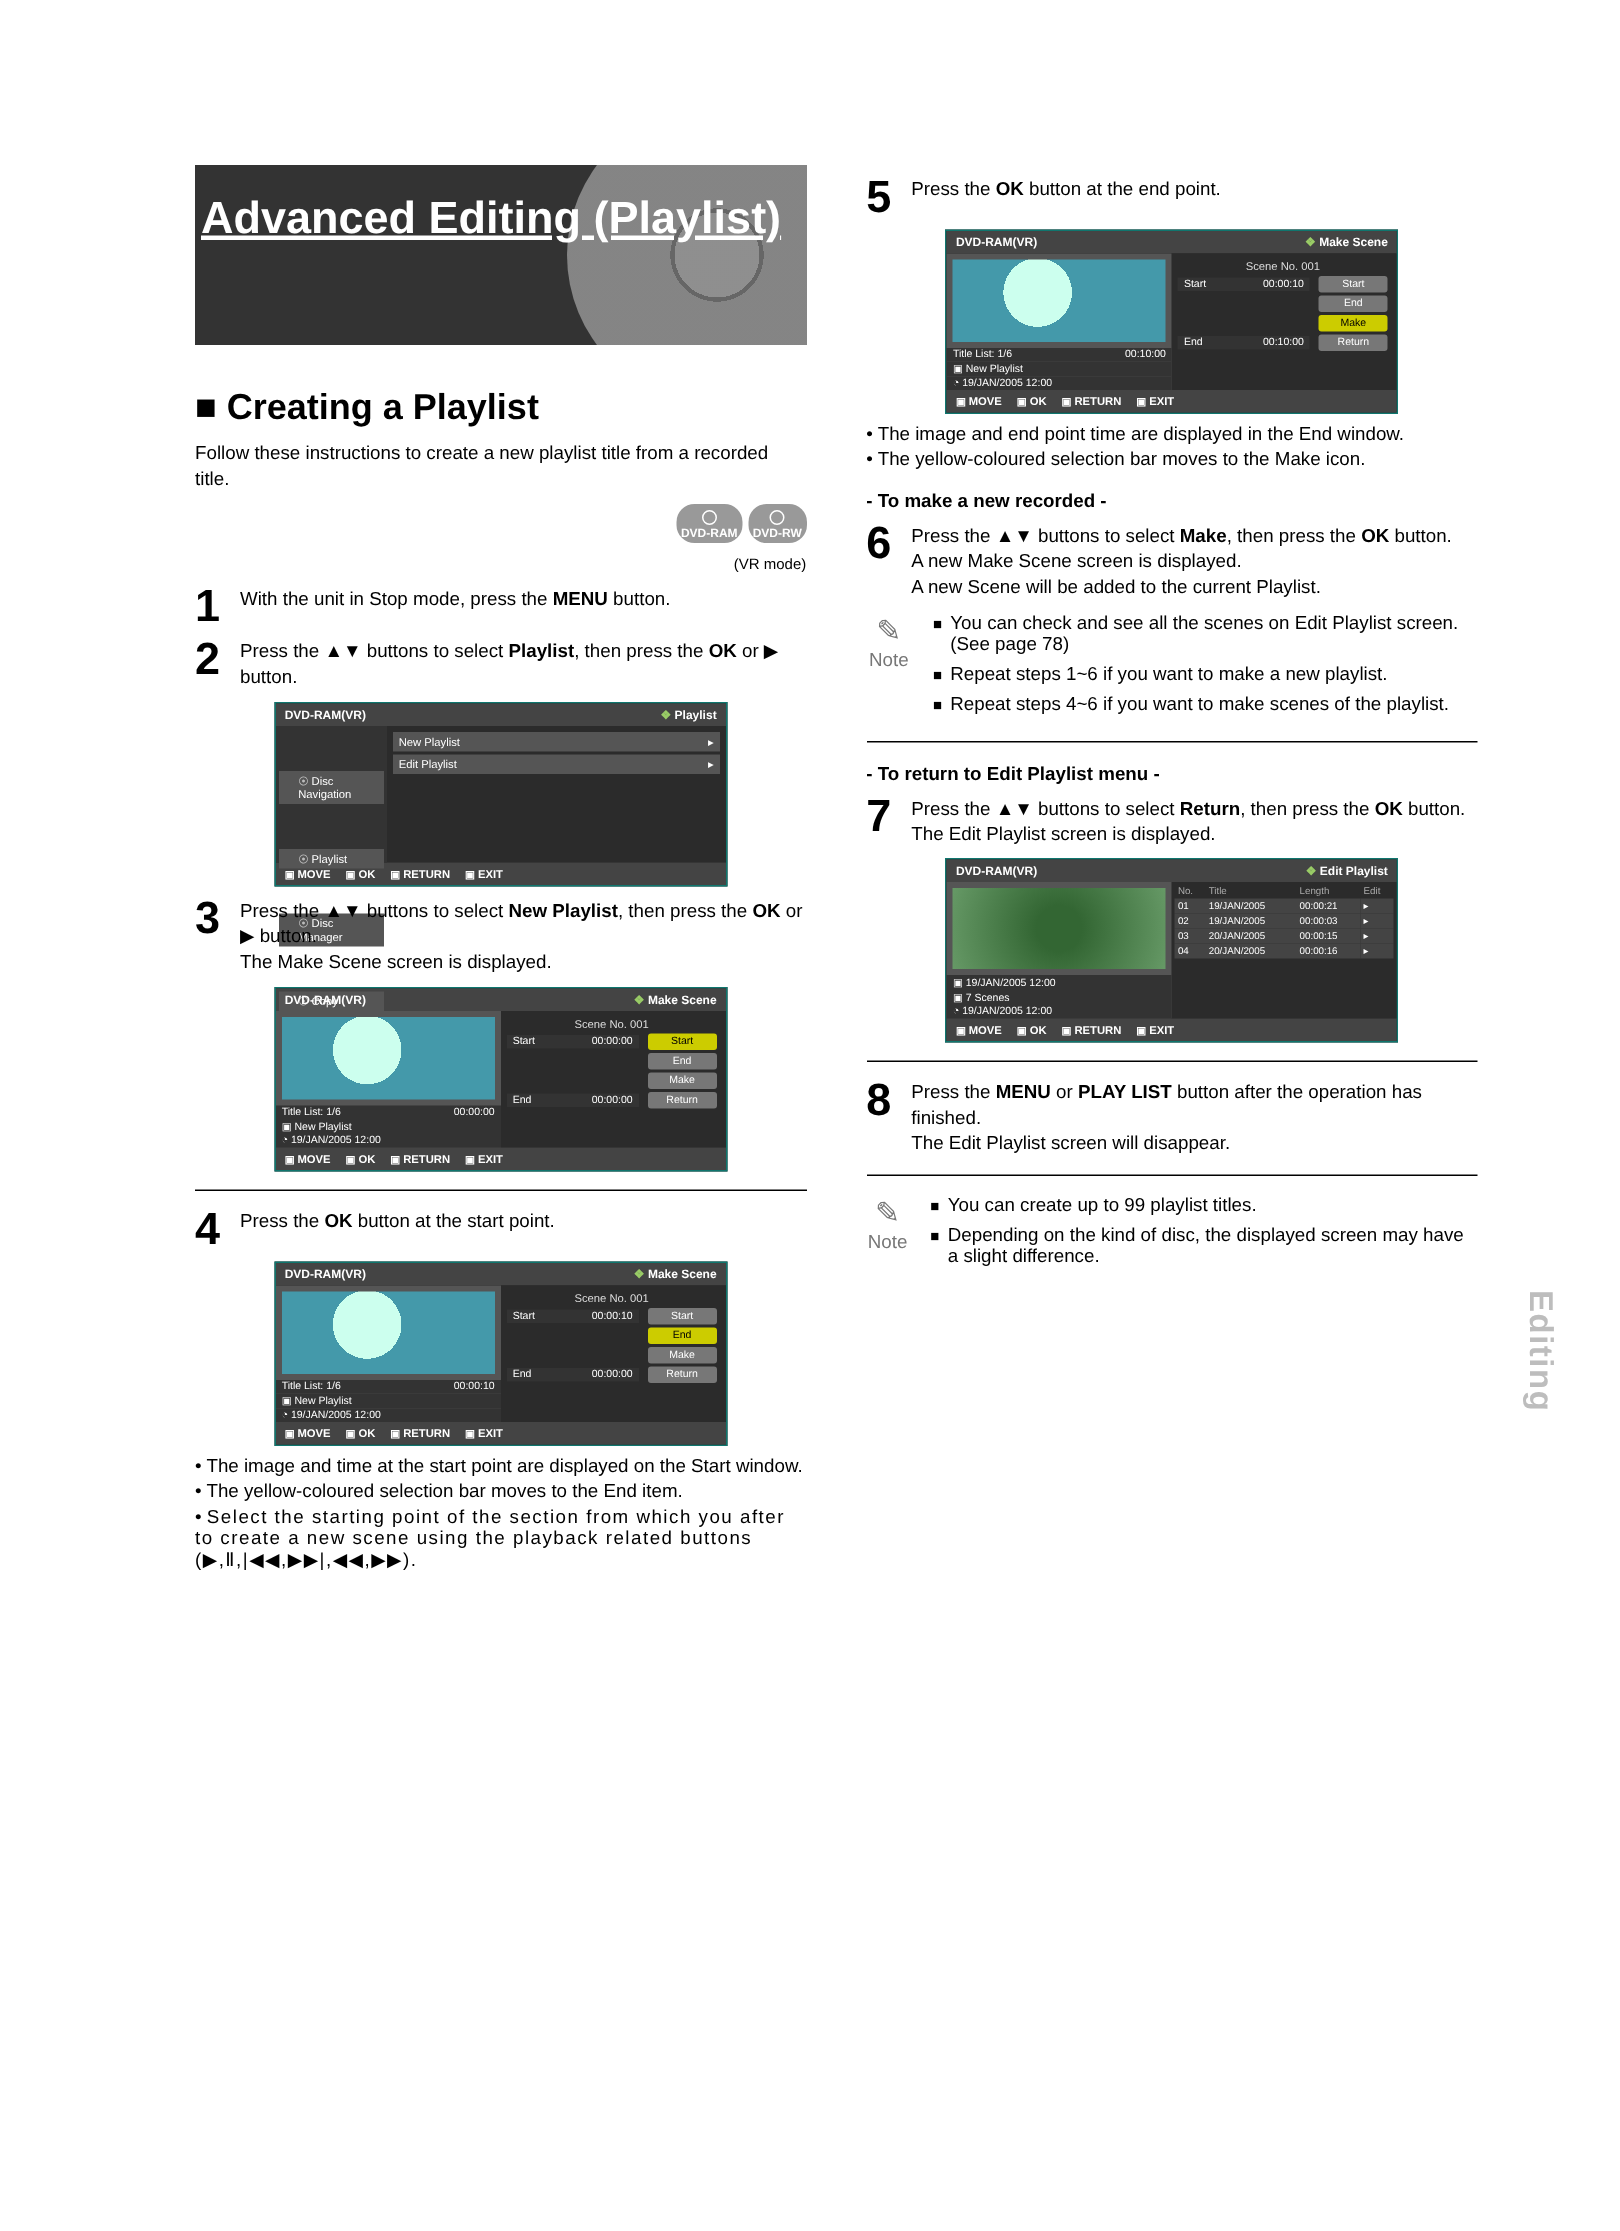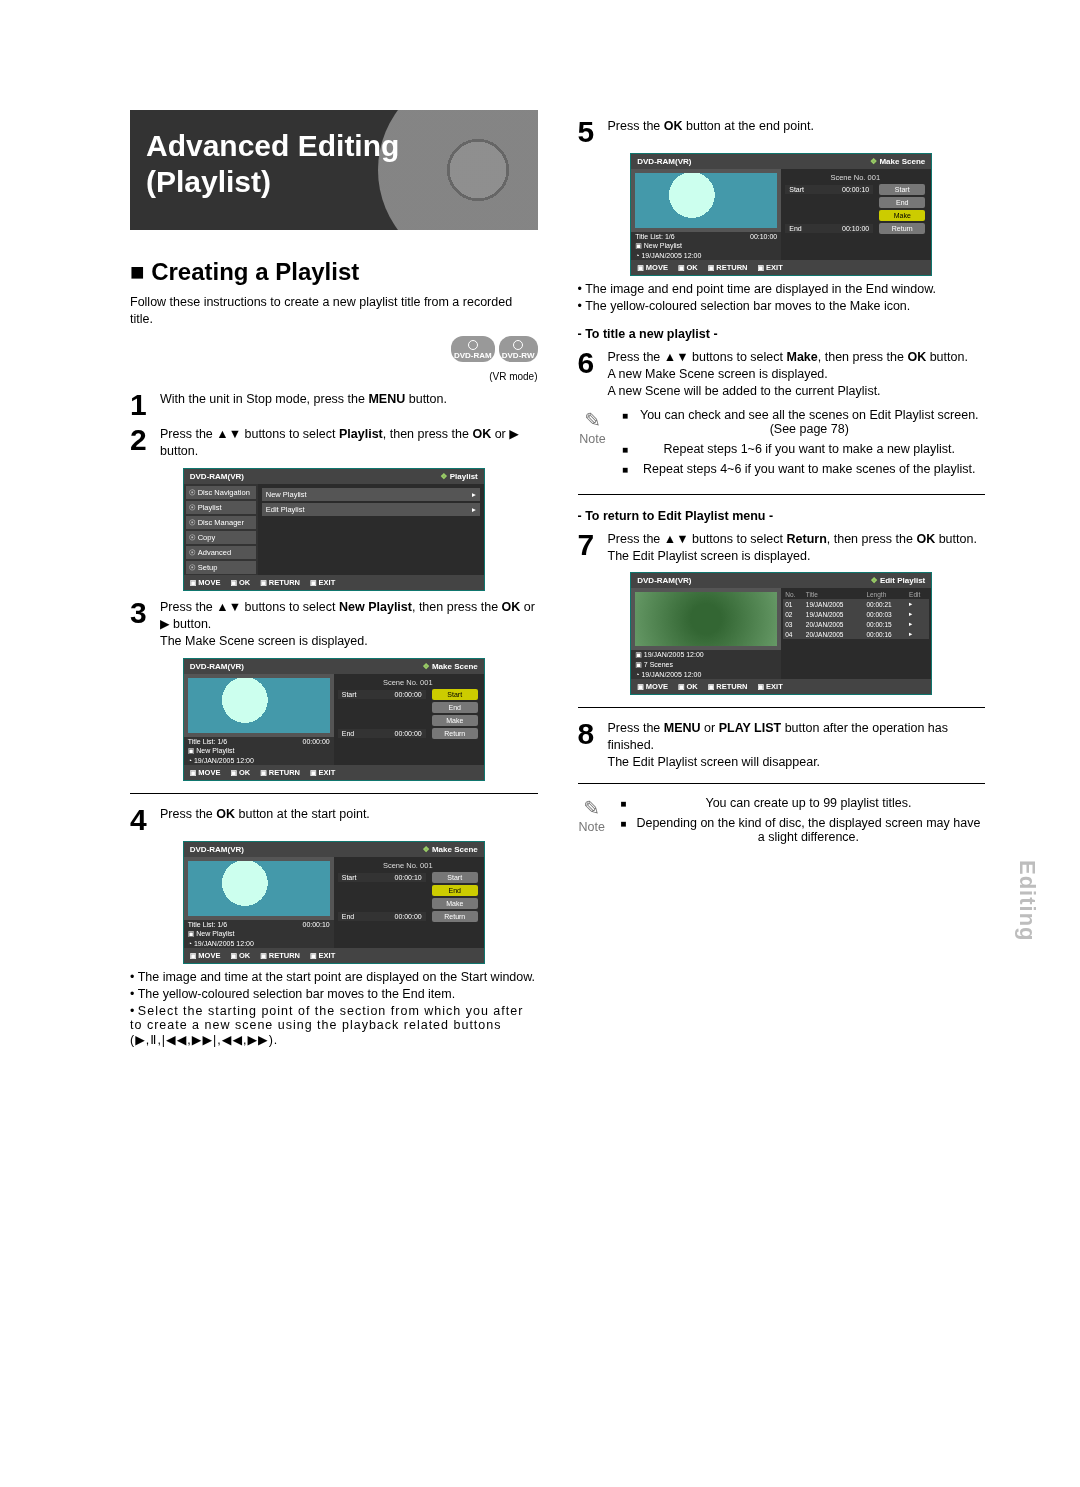--- a/index.html
+++ b/index.html
@@ -36,22 +36,23 @@
     border-radius: 50%;
     background: radial-gradient(circle at center, #ccc 0 20%, #888 20% 22%, #bbb 22% 100%);
     opacity: .6;
   }
   .headerbox h1 {
     position: relative;
     z-index: 1;
     font-size: 30px;
     font-weight: 700;
     margin: 0;
-    padding: 18px 16px;
+    padding: 18px 4px;
     line-height: 1.2;
+    text-decoration: underline;
   }
 
   .sect-title {
     font-size: 24px;
     font-weight: 800;
     margin: 10px 0 6px;
   }
   .sect-title::before {
     content: "■ ";
     font-weight: 900;
@@ -119,22 +120,23 @@
     width: 70px;
     background: #333;
     display: flex;
     flex-direction: column;
     gap: 2px;
     padding: 2px;
   }
   .osd .side .mi {
     background: #555;
     color: #fff;
-    padding: 2px 3px;
+    padding: 2px 13px;
     font-size: 7.5px;
+    margin-top: 28px;
   }
   .osd .side .mi::before { content:"⦿ "; font-size:7px; color:#bbb; }
   .osd .main2 {
     flex: 1;
     padding: 4px 4px 0;
   }
   .osd .subrow {
     background:#555;color:#fff;padding:2px 4px;font-size:7.5px;margin-bottom:2px;
     display:flex; justify-content:space-between;
   }
@@ -182,21 +184,21 @@
   .dotlist.bullets { list-style: none; margin-left:0; }
   .dotlist.bullets li::before { content:"• "; }
 
   .subhead { font-weight:800; font-size:12.5px; margin:14px 0 6px; }
 
   .note-block {
     display:flex; gap:10px; margin-top:8px; font-size:12.5px;
   }
   .note-block .note-icon { width:36px; text-align:center; color:#777; }
   .note-block .note-icon .gl { font-size:20px; display:block; }
-  .note-block ul { margin:0 0 0 16px; padding:0;text-align:center; }
+  .note-block ul { margin:0 0 0 16px; padding:0; }
   .note-block li::marker { content:"■  "; font-size:10px; }
   .note-block li { margin-bottom:6px; }
 
   
   .side-tab {
     position:absolute;
     right: 40px;
     top: 860px;
     writing-mode: vertical-rl;
     font-size: 22px;
@@ -464,21 +466,21 @@
             <span>RETURN</span>
             <span>EXIT</span>
           </div>
       </div>
 
       <ul class="dotlist bullets">
         <li>The image and end point time are displayed in the End window.</li>
         <li>The yellow-coloured selection bar moves to the Make icon.</li>
       </ul>
 
-      <div class="subhead">- To title a new playlist -</div>
+      <div class="subhead">- To make a new recorded -</div>
 
       <div class="step">
         <div class="num">6</div>
         <div class="body">
           <span>Press the ▲▼ buttons to select </span><b>Make</b><span>, then press the </span><b>OK</b><span> button.</span><br>
           <span>A new Make Scene screen is displayed.</span><br>
           <span>A new Scene will be added to the current Playlist.</span>
         </div>
       </div>
 

